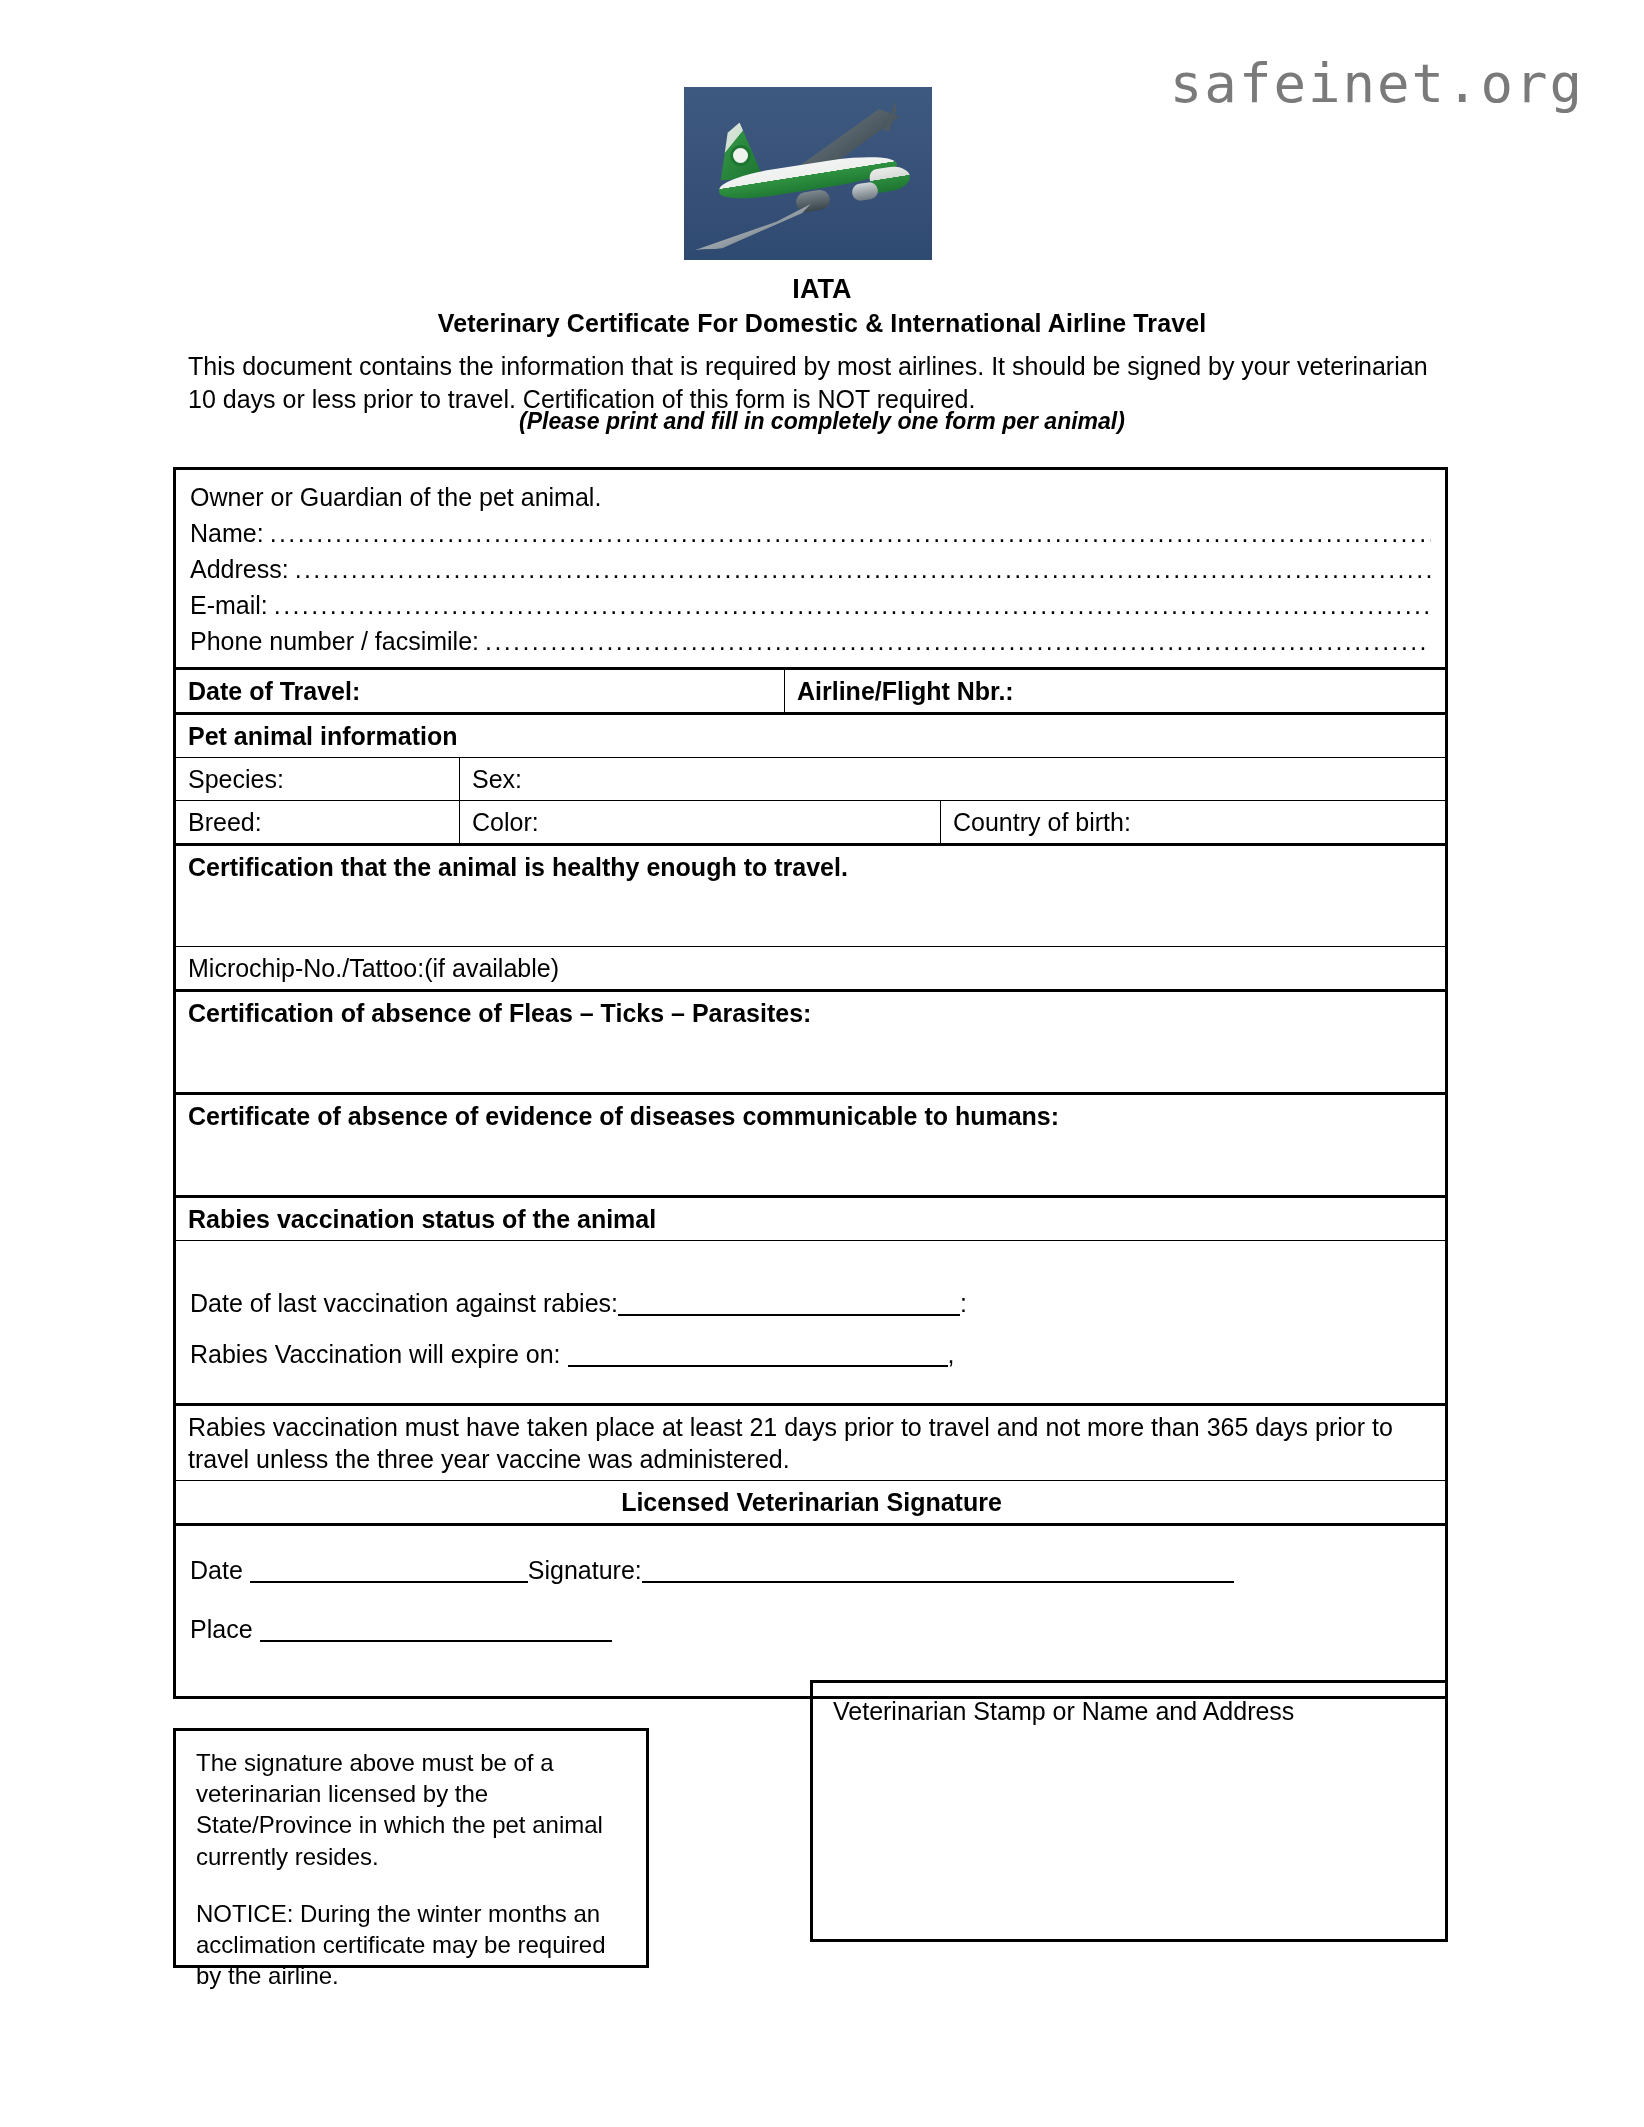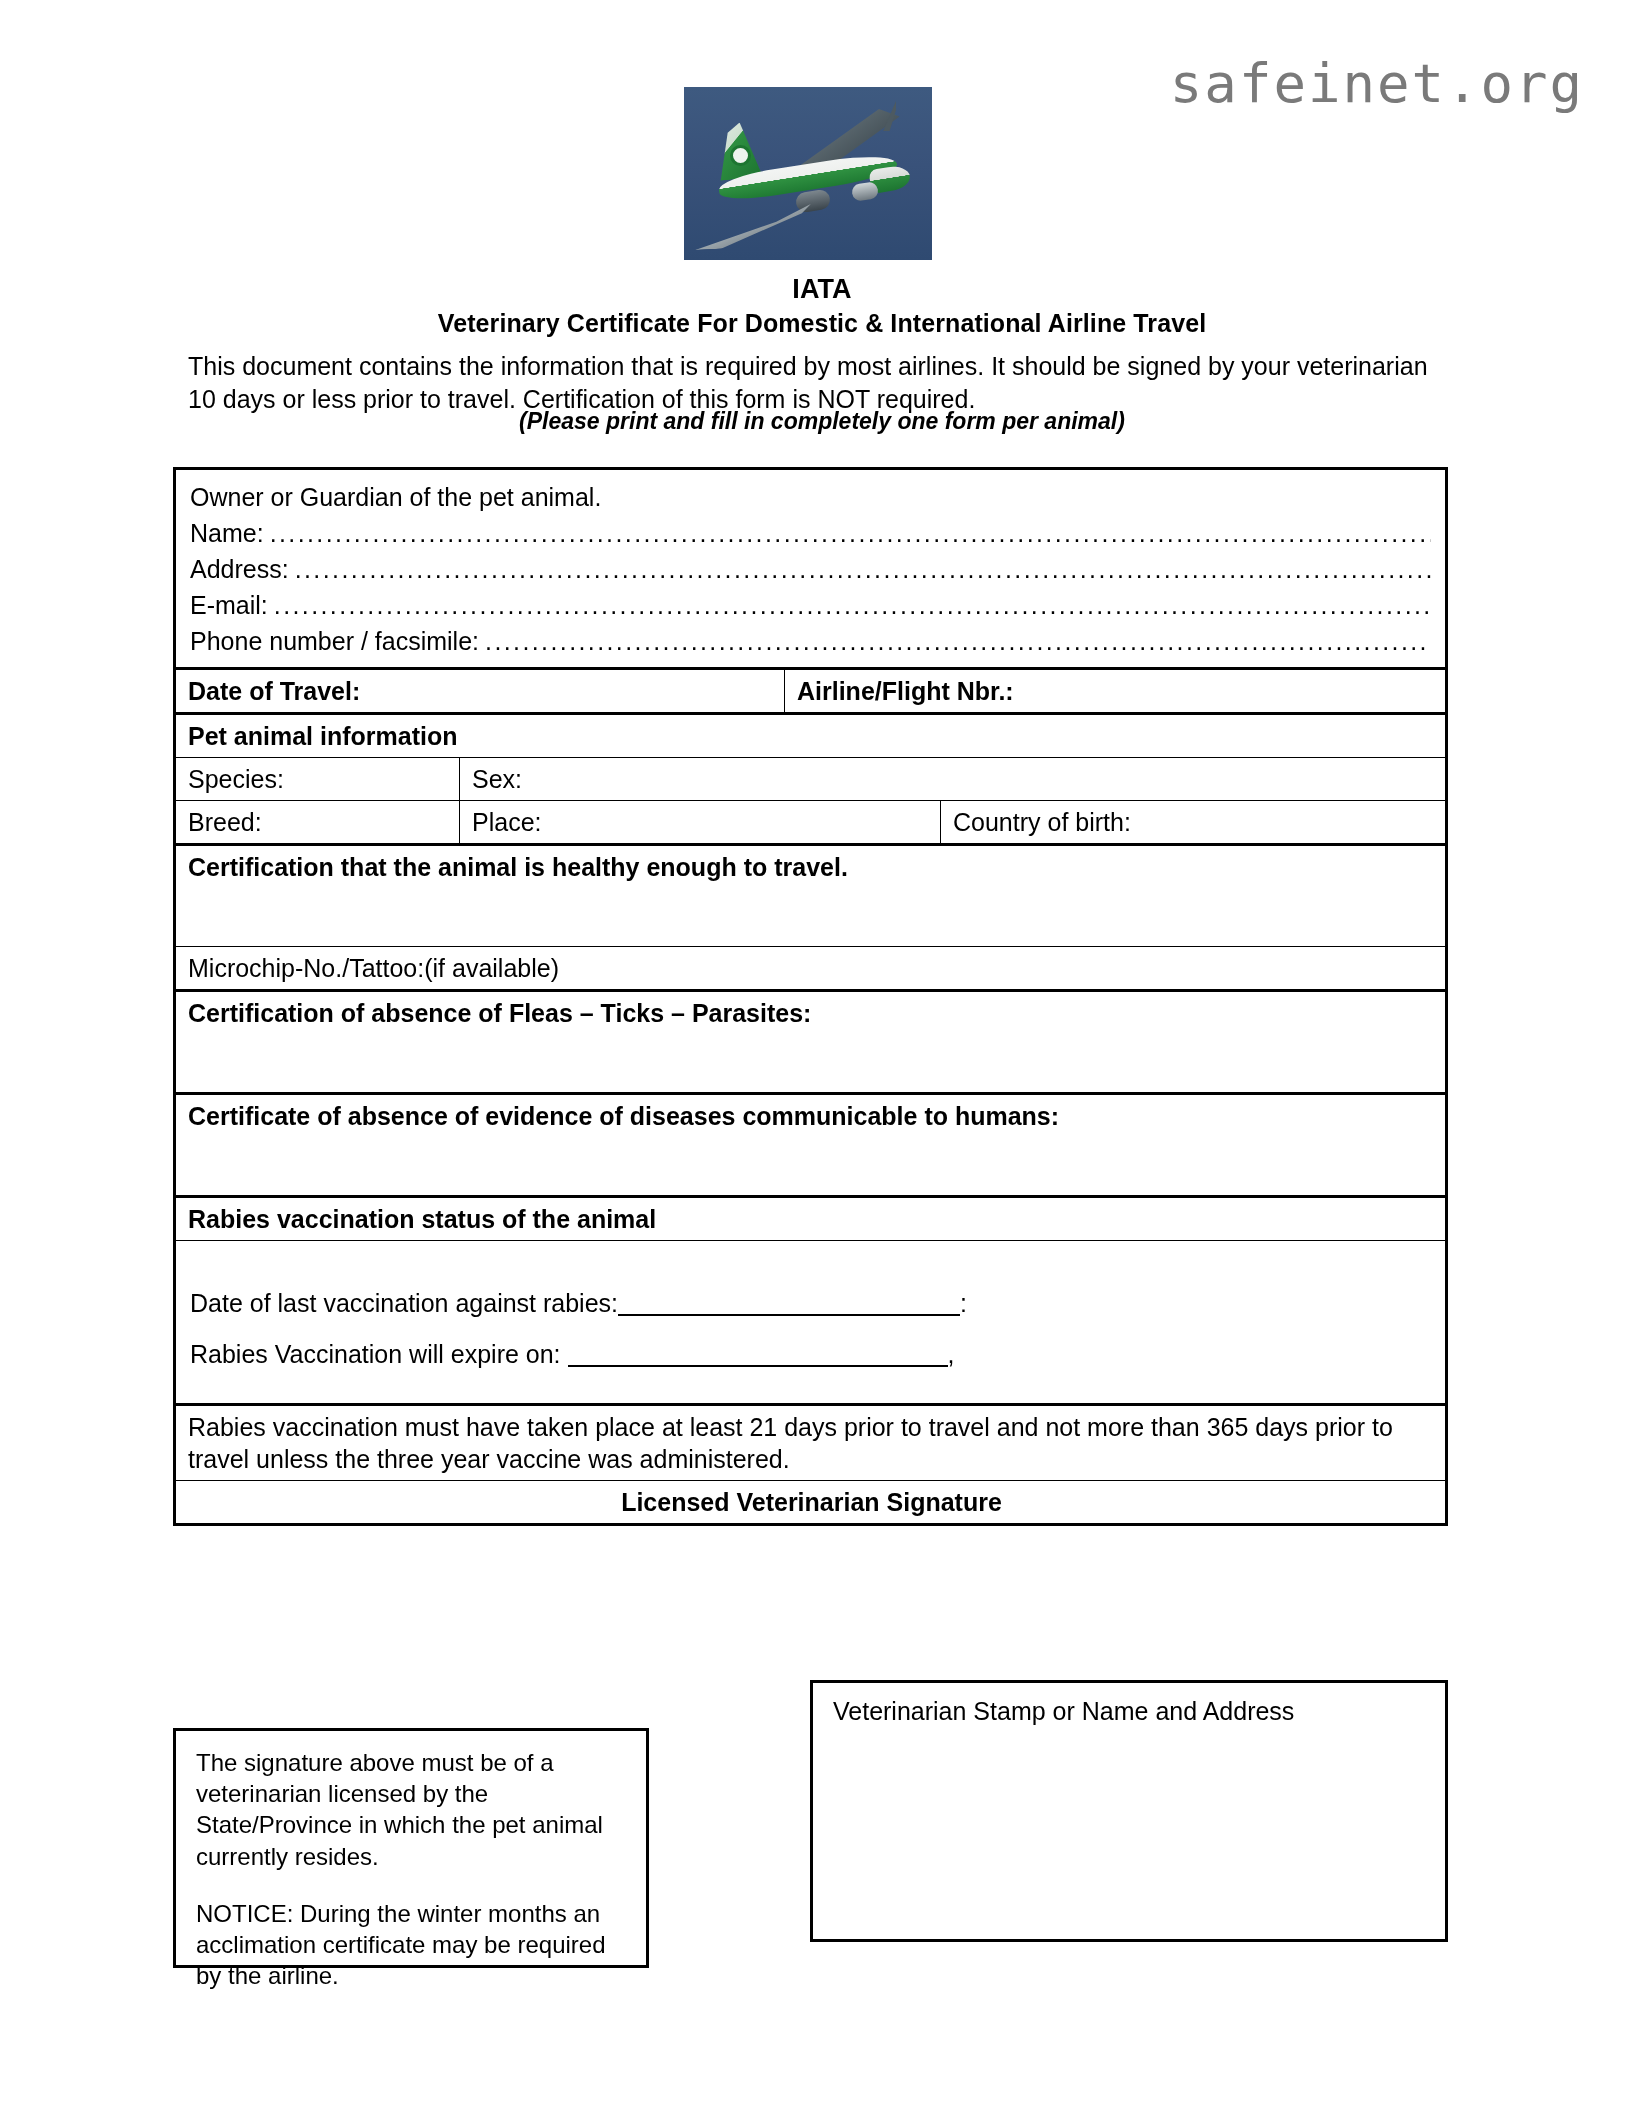--- a/index.html
+++ b/index.html
@@ -286,21 +286,21 @@
       <span></span>
     </div>
   </div>
 
   <div class="row sep-thin">
     <div class="cell" style="flex:0 0 244px;">
       <span>Breed:</span>
       <span></span>
     </div>
     <div class="cell vdiv" style="flex:0 0 442px;">
-      <span>Place:</span>
+      <span>Color:</span>
       <span></span>
     </div>
     <div class="cell vdiv">
       <span>Country of birth:</span>
       <span></span>
     </div>
   </div>
 
   <div class="row sep-thick">
     <div class="cell b tall-100">
@@ -343,20 +343,30 @@
   </div>
 
   <div class="row sep-thick">
     <div class="cell">Rabies vaccination must have taken place at least 21 days prior to travel and not more than 365 days prior to travel unless the three year vaccine was administered.</div>
   </div>
 
   <div class="row sep-thin">
     <div class="cell b" style="text-align:center;">Licensed Veterinarian Signature</div>
   </div>
 
+  <div class="row sep-thick">
+    <div id="sig-area" style="flex:1 1 auto;">
+      <div class="sig-line">
+        <span>Date</span> <span class="ul" style="width:278px;"></span><span>Signature:</span><span class="ul" style="width:592px;"></span>
+      </div>
+      <div class="sig-line">
+        <span>Place</span> <span class="ul" style="width:352px;"></span>
+      </div>
+    </div>
+  </div>
 
 </div>
 
 <div id="notice-box">
   <p>The signature above must be of a veterinarian licensed by the State/Province in which the pet animal currently resides.</p>
   <div class="gap"></div>
   <p>NOTICE: During the winter months an acclimation certificate may be required by the airline.</p>
 </div>
 
 <div id="stamp-box">

